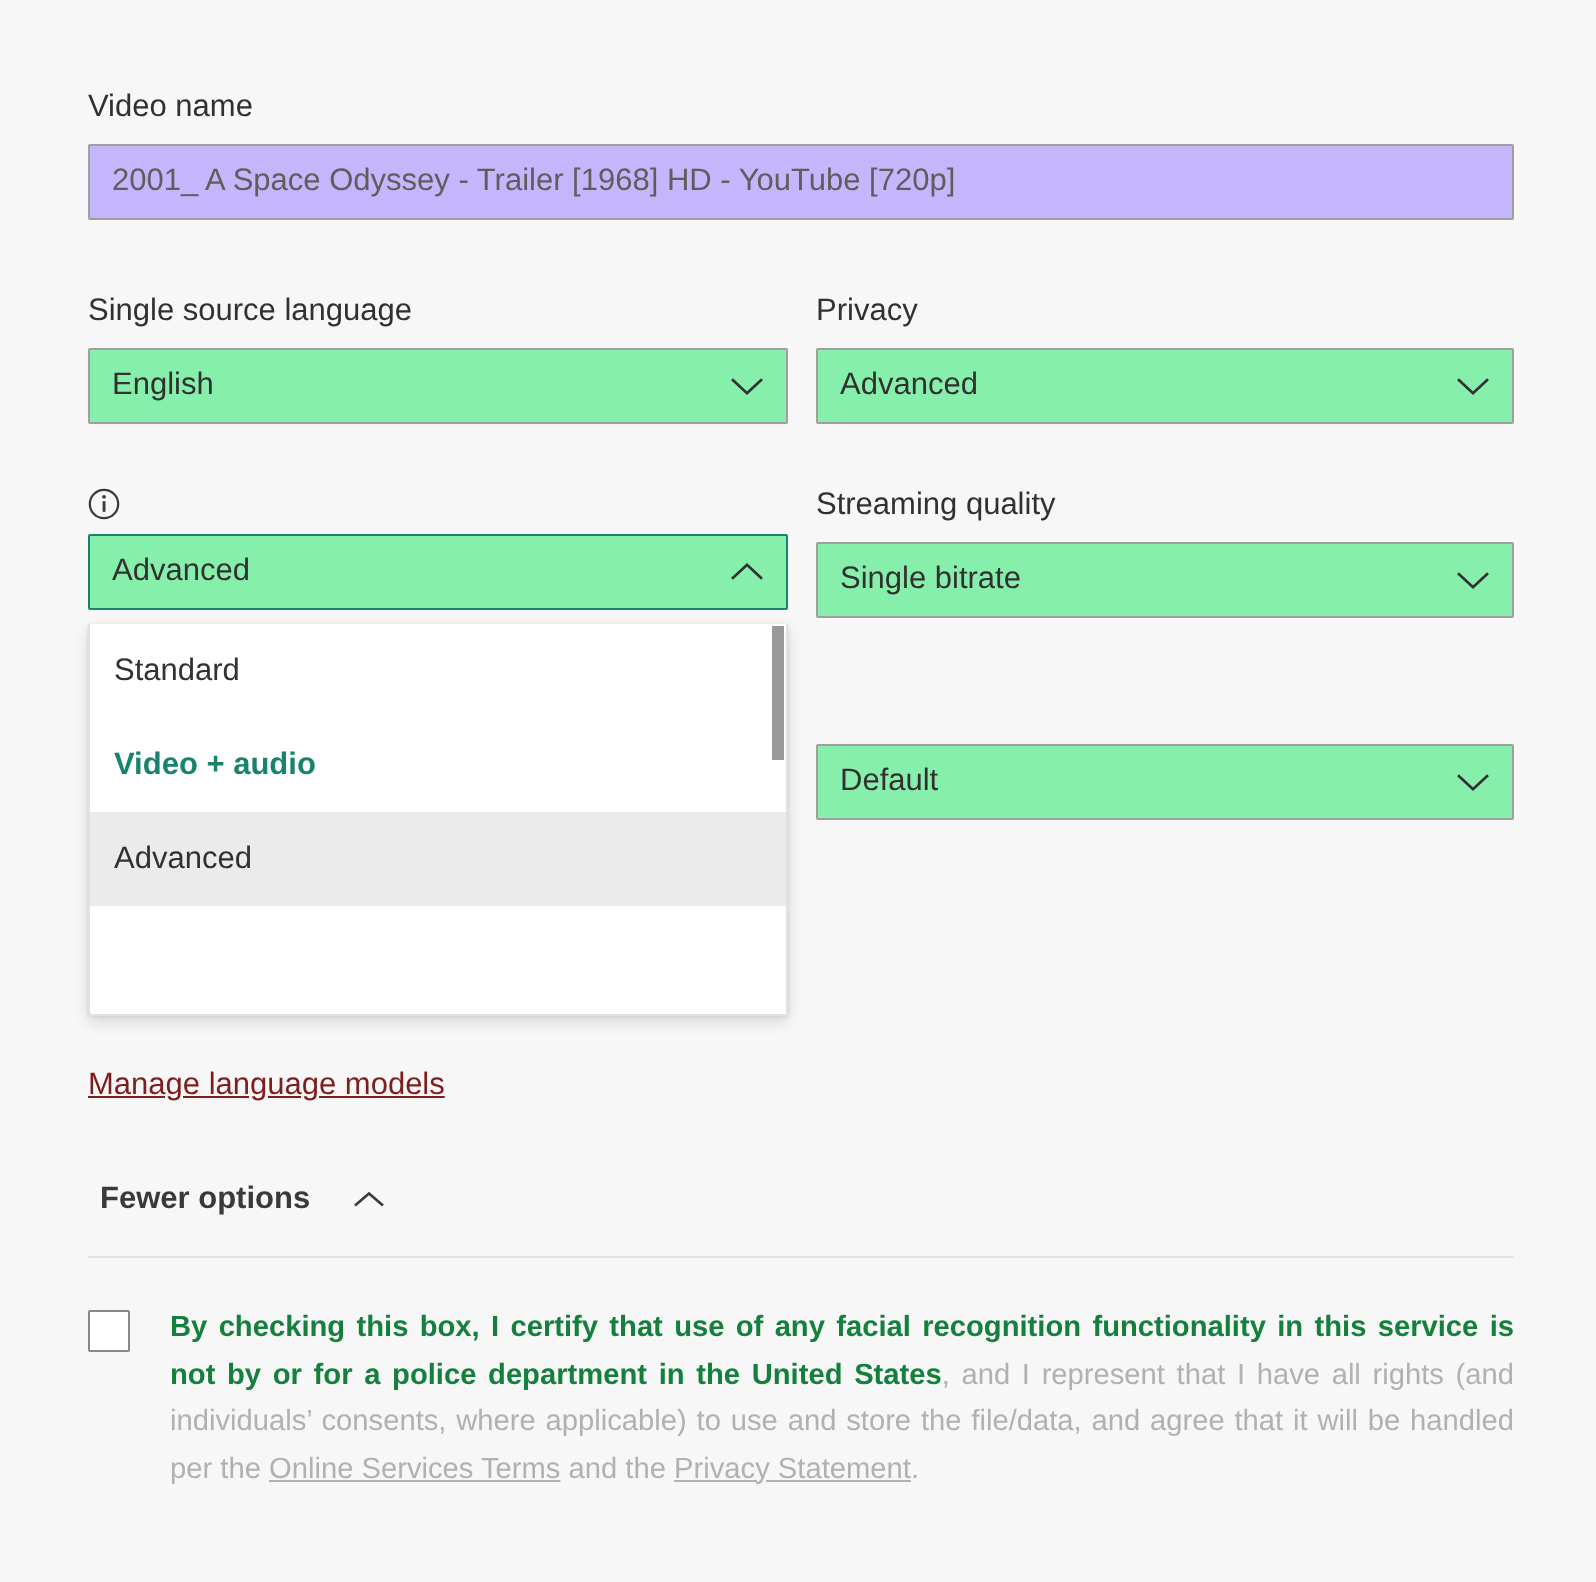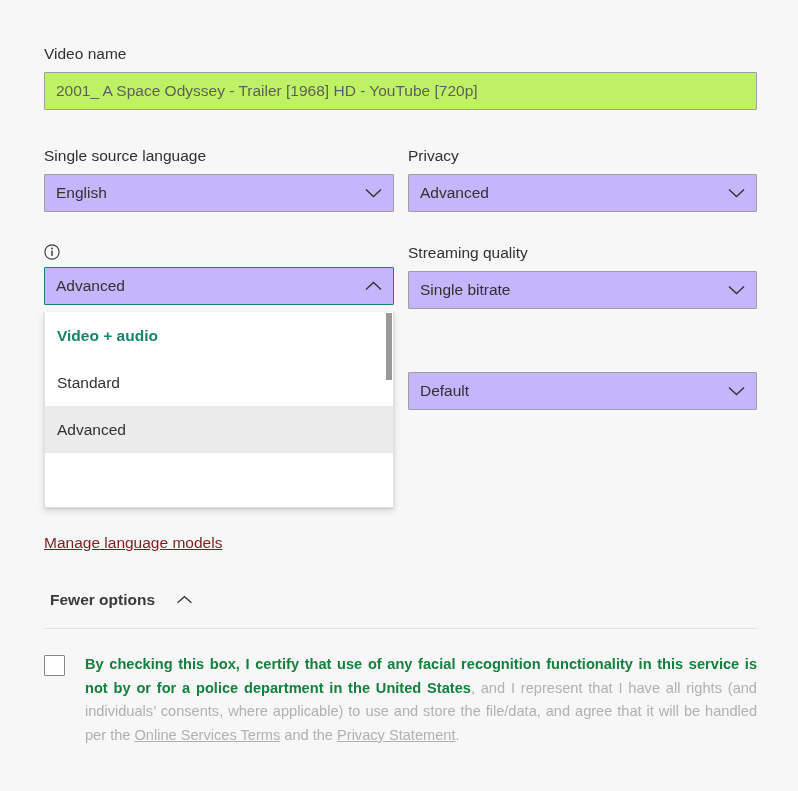--- a/index.html
+++ b/index.html
@@ -31,36 +31,36 @@
     margin-bottom: 8px;
     display: flex;
     align-items: center;
     gap: 7px;
     white-space: nowrap;
   }
 
   .text-input {
     box-sizing: border-box;
     height: 38px;
-    background: #bef264;
+    background: #c4b5fd;
     border: 1px solid #a19f9d;
     border-radius: 1px;
     font-size: 15.5px;
     color: #605e5c;
     padding: 0 11px;
     display: flex;
     align-items: center;
     font-family: "Liberation Sans", sans-serif;
     width: 100%;
   }
 
   .combo {
     box-sizing: border-box;
     height: 38px;
-    background: #c4b5fd;
+    background: #86efac;
     border: 1px solid #a19f9d;
     border-radius: 1px;
     display: flex;
     align-items: center;
     justify-content: space-between;
     padding: 0 11px;
     width: 100%;
     cursor: pointer;
   }
   .combo .combo-value {
@@ -300,22 +300,22 @@
       <span class="combo-value">Default</span>
       <span class="chev">
         <svg viewBox="0 0 17 10" width="17" height="10">
             <path d="M1 1.6 L8.5 8.6 L16 1.6" fill="none" stroke="#323130" stroke-width="1.35"></path>
           </svg>
       </span>
     </div>
   </div>
 
   <div class="dropdown-popup">
+    <div class="dd-item">Standard</div>
     <div class="dd-item header">Video + audio</div>
-    <div class="dd-item">Standard</div>
     <div class="dd-item selected">Advanced</div>
     <div class="dd-scroll-track">
       <div class="dd-scroll-thumb"></div>
     </div>
   </div>
 
   <div class="manage-link">Manage language models</div>
 
   <div class="fewer-options">
     <span>Fewer options</span>

